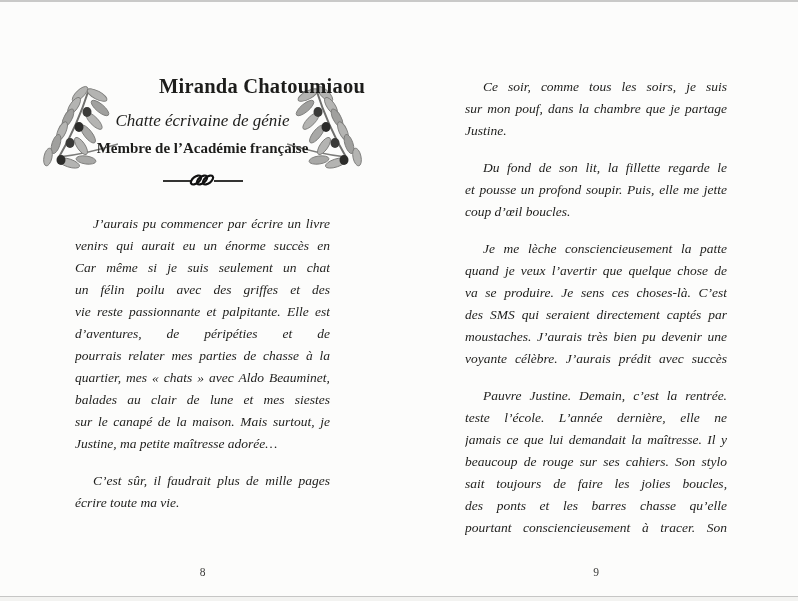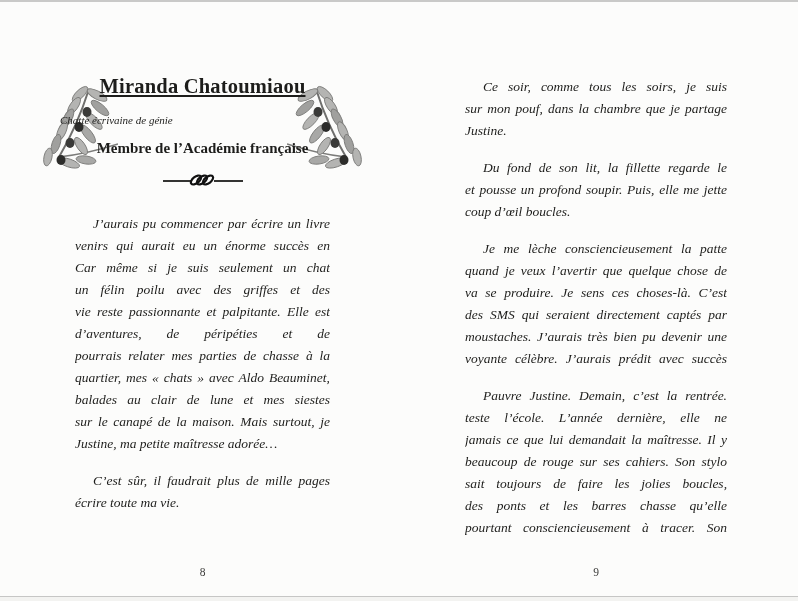--- a/index.html
+++ b/index.html
@@ -14,27 +14,26 @@
   .edge-top    { position: absolute; top: 0; left: 0; right: 0; height: 2px; background: #c9c9c8; }
   .edge-bottom { position: absolute; top: 596px; left: 0; right: 0; height: 1px; background: #c6c6c5; }
   .edge-bottom-shade { position: absolute; top: 597px; left: 0; right: 0; bottom: 0; background: #f3f3f1; }
 
   .page { position: absolute; top: 0; height: 601px; }
   .page-left  { left: 60px;  width: 285px; }
   .page-right { left: 450px; width: 292px; }
 
   .chapter-title {
     position: absolute; top: 74px; left: -20px; right: -20px;
-    text-align: center; font-weight: bold; font-size: 20.5px; line-height: 24px;
+    text-align: right; font-weight: bold; font-size: 20.5px; line-height: 24px;
     letter-spacing: 0.2px;
-    text-decoration: underline;
   }
   .chapter-subtitle {
     position: absolute; top: 111px; left: 0; right: 0;
-    font-style: italic; font-size: 11px; line-height: 19px;
+    text-align: center; font-style: italic; font-size: 17px; line-height: 19px;
   }
   .chapter-affiliation {
     position: absolute; top: 139px; left: -10px; right: -10px;
     text-align: center; font-weight: bold; font-size: 15px; line-height: 18px;
   }
   .divider-wrap { position: absolute; top: 170px; left: 0; right: 0; text-align: center; }
   .divider-wrap svg { display: inline-block; vertical-align: top; }
 
   .branch { position: absolute; width: 84px; height: 92px; top: 85px; }
   .branch-left  { left: -26px; }

